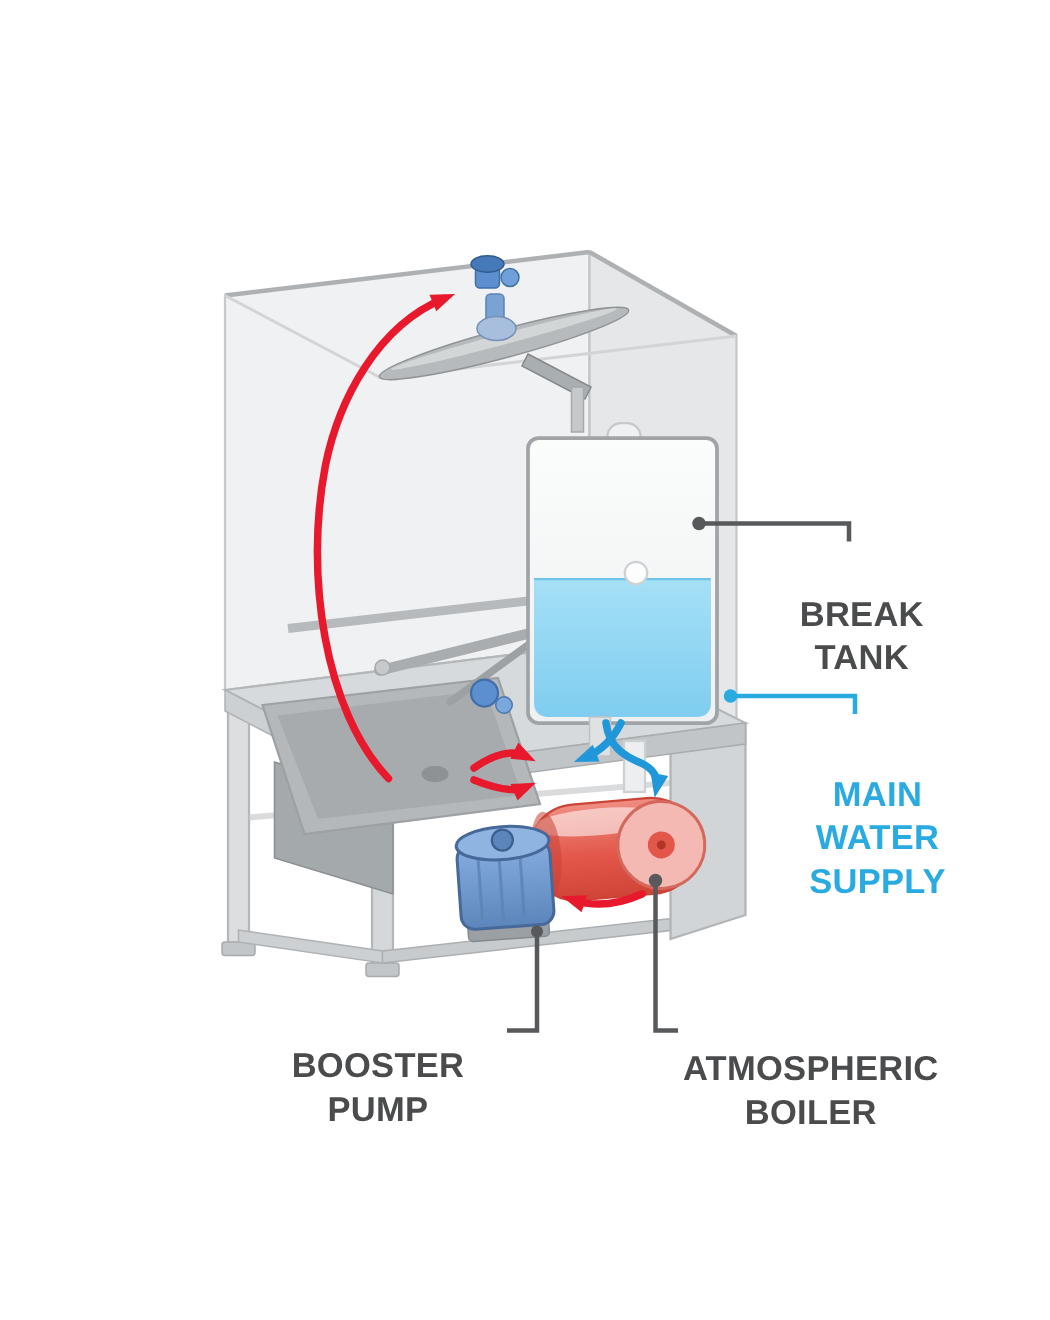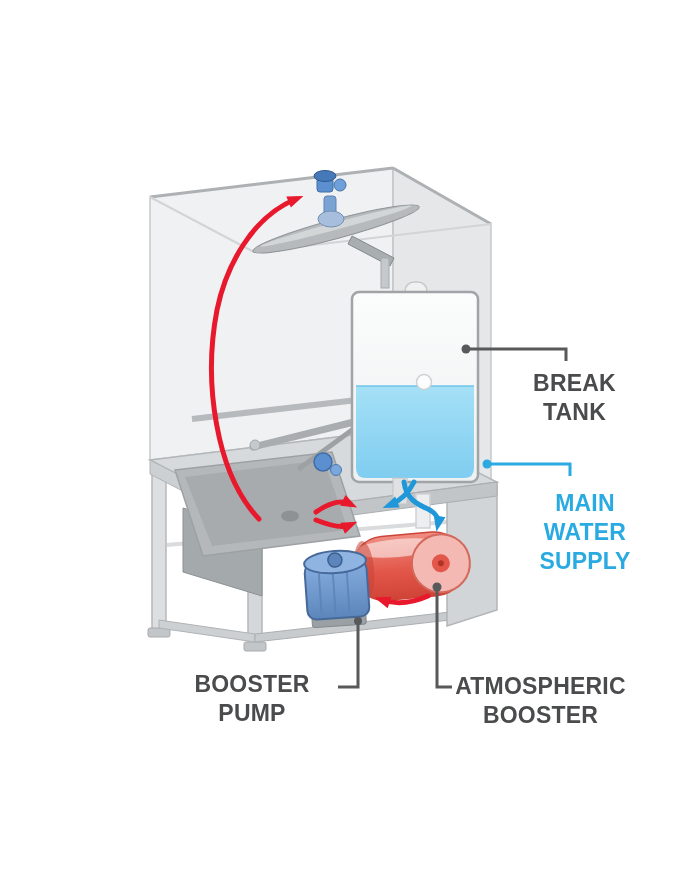--- a/index.html
+++ b/index.html
@@ -15,20 +15,21 @@
   .stage svg{position:absolute;left:0;top:0;}
   .diagram-label{
     position:absolute;
     font-weight:700;
     font-size:23px;
     line-height:29px;
     text-align:center;
     letter-spacing:.2px;
     color:var(--label-dark,#4a4b4d);
     user-select:none;
+    margin-top:26px;
   }
   .diagram-label.cyan{color:var(--accent-cyan,#29abe2);}
   
   .stroke-red{stroke:var(--arrow-red,#e8192c);fill:none;stroke-width:5;stroke-linecap:round;}
   .fill-red{fill:var(--arrow-red,#e8192c);}
   .stroke-blue{stroke:var(--arrow-blue,#2097d8);fill:none;stroke-width:5;stroke-linecap:round;}
   .fill-blue{fill:var(--arrow-blue,#2097d8);}
   .leader{stroke:var(--leader-gray,#58595b);stroke-width:3;fill:none;}
   .leader-dot{fill:var(--leader-gray,#58595b);}
   .leader-cyan{stroke:var(--accent-cyan,#29abe2);stroke-width:3;fill:none;}
@@ -180,14 +181,14 @@
       <circle class="leader-dot" cx="437" cy="587" r="4.5"></circle>
     </g>
   </svg>
 
   <div class="diagram-label" style="left:517px;top:369px;width:115px;">BREAK TANK</div>
 
   <div class="diagram-label cyan" style="left:512px;top:489px;width:146px;">MAIN WATER SUPPLY</div>
 
   <div class="diagram-label" style="left:192px;top:670px;width:120px;">BOOSTER PUMP</div>
 
-  <div class="diagram-label" style="left:450px;top:672px;width:181px;">ATMOSPHERIC BOOSTER</div>
+  <div class="diagram-label" style="left:450px;top:672px;width:181px;">ATMOSPHERIC BOILER</div>
 </div>
 
 </body></html>

